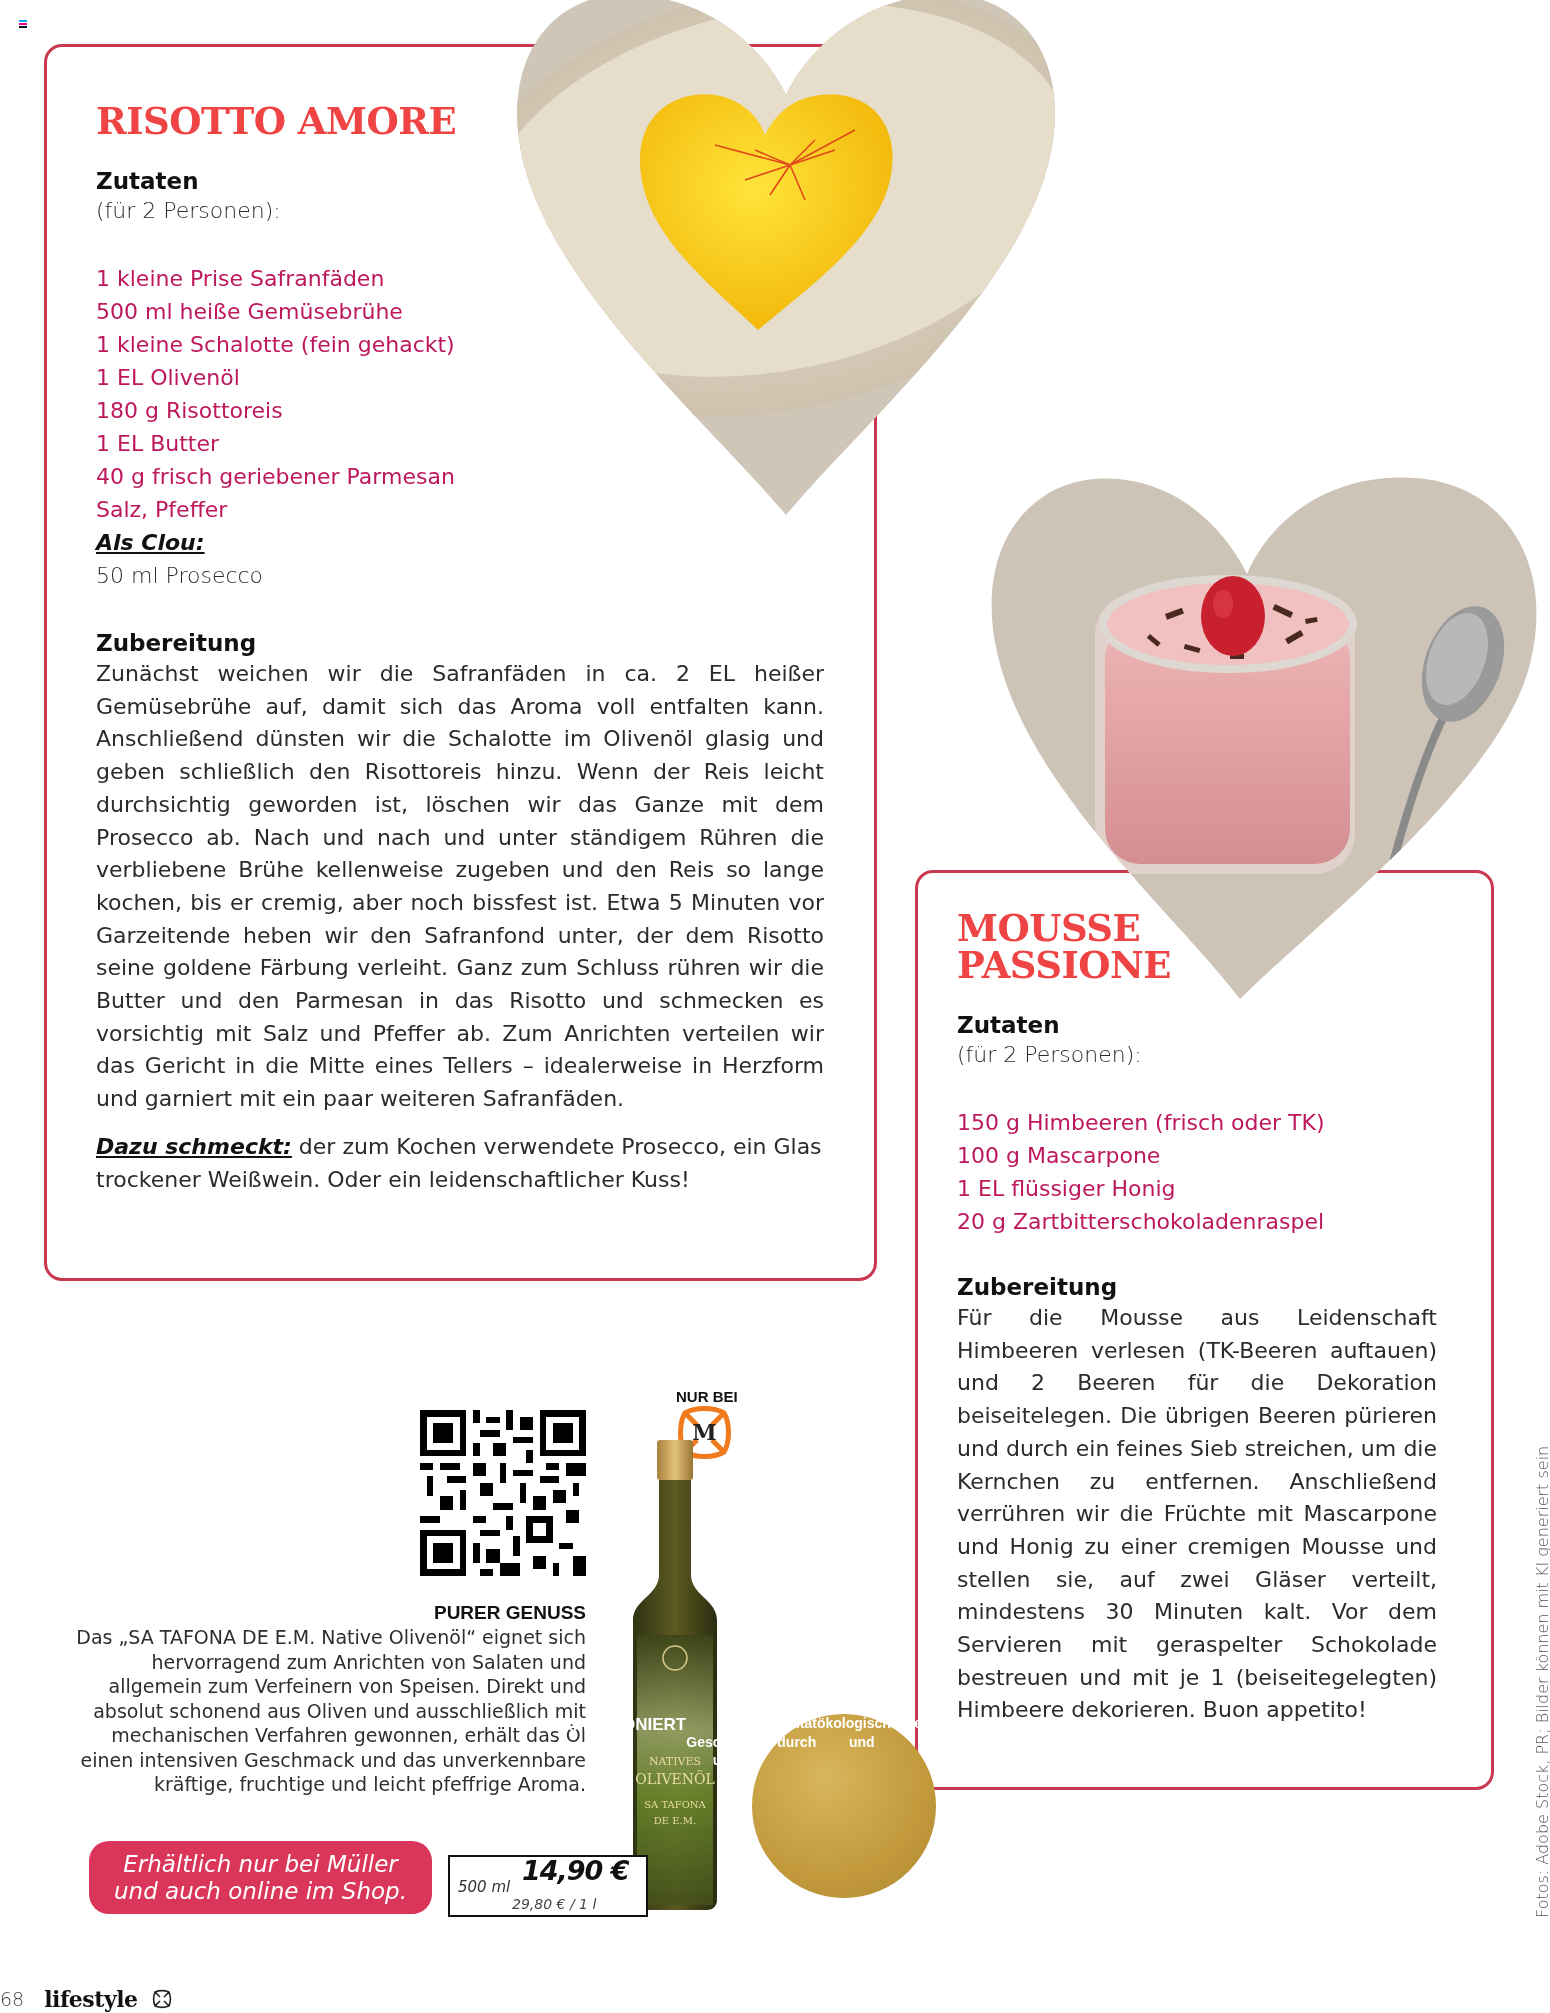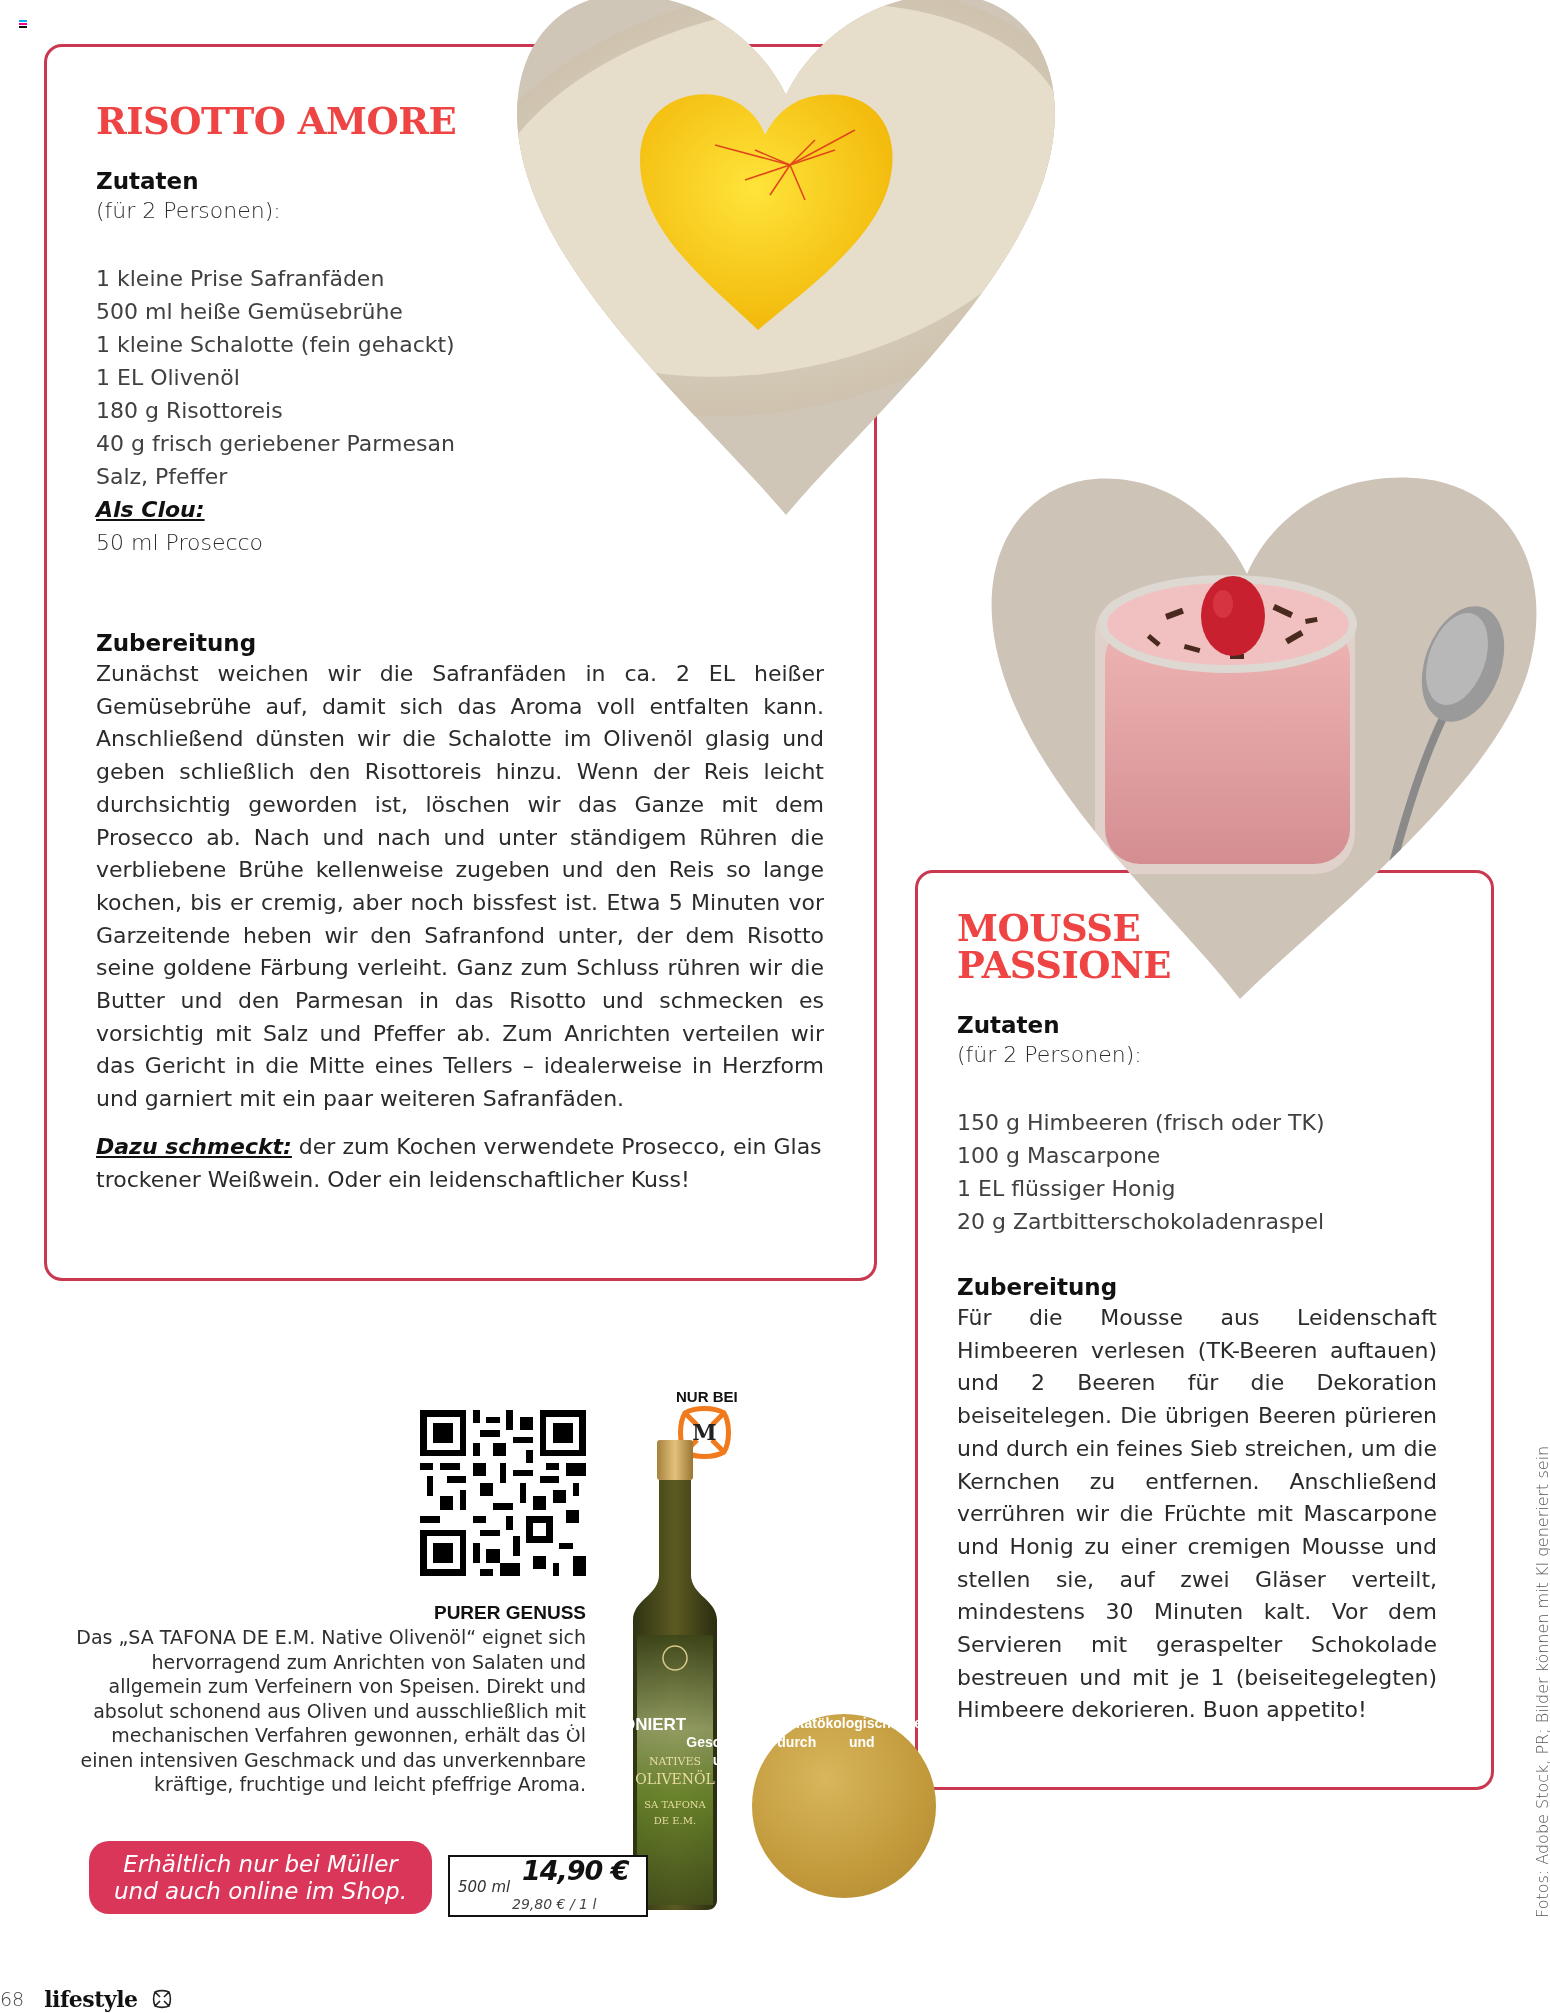--- a/index.html
+++ b/index.html
@@ -3,21 +3,21 @@
 <meta charset="utf-8">
 <style>
   html,body{margin:0;padding:0;background:#fff;}
   body{width:1550px;height:2013px;position:relative;overflow:hidden;font-family:"DejaVu Sans","Liberation Sans",sans-serif;color:#2a2a2a;}
   .abs{position:absolute;}
   .box{position:absolute;border:3px solid #c9384f;border-radius:18px;box-sizing:border-box;background:#fff;}
   .title{font-family:"DejaVu Serif","Liberation Serif",serif;font-weight:bold;color:#ef4444;letter-spacing:-0.5px;margin:0;}
   .h{font-weight:bold;color:#111;font-size:23px;line-height:30px;margin:0;}
   .txt{font-size:22px;line-height:33px;color:#2b2b2b;margin:0;font-weight:300;}
   .list{list-style:none;margin:0;padding:0;}
-  .list li{font-size:22px;line-height:33px;color:#404040;}
+  .list li{font-size:22px;line-height:33px;color:#be185d;}
   .clou{font-weight:bold;font-style:italic;text-decoration:underline;color:#111;font-size:22px;line-height:33px;}
   .para{font-size:22px;line-height:32.7px;text-align:justify;color:#2b2b2b;margin:0;}
   .heart{position:absolute;}
   .cmyk{position:absolute;left:19px;top:20px;width:8px;height:9px;}
   .cmyk i{display:block;height:2px;margin-bottom:1px;}
   .product-desc{font-size:19px;line-height:24.5px;text-align:right;color:#2e2e2e;margin:0;}
   .cta{position:absolute;left:89px;top:1841px;width:343px;height:73px;background:#d9365a;border-radius:20px;color:#fff;font-style:italic;font-size:23px;line-height:27px;text-align:center;display:flex;flex-direction:column;justify-content:center;}
   .price{position:absolute;left:448px;top:1855px;width:200px;height:62px;border:2px solid #111;box-sizing:border-box;background:#fff;}
   .badge{position:absolute;left:752px;top:1714px;width:184px;height:184px;border-radius:50%;background:radial-gradient(circle at 40% 35%,#d8b65c,#c29a3c 60%,#b18930);color:#fff;text-align:center;font-weight:bold;font-size:14px;line-height:18.5px;display:flex;flex-direction:row;justify-content:center;font-family:"Liberation Sans",sans-serif;}
   .credit{position:absolute;left:1533px;top:1918px;transform:rotate(-90deg);transform-origin:0 0;font-size:16px;color:#555;white-space:nowrap;font-weight:300;}
@@ -39,20 +39,21 @@
   <div style="height:22px"></div>
   <p class="h">Zutaten</p>
   <p class="txt" style="line-height:30px">(für 2 Personen):</p>
   <div style="height:36px"></div>
   <ul class="list">
     <li>1 kleine Prise Safranfäden</li>
     <li>500 ml heiße Gemüsebrühe</li>
     <li>1 kleine Schalotte (fein gehackt)</li>
     <li>1 EL Olivenöl</li>
     <li>180 g Risottoreis</li>
+    <li>1 EL Butter</li>
     <li>40 g frisch geriebener Parmesan</li>
     <li>Salz, Pfeffer</li>
   </ul>
   <div class="clou">Als Clou:</div>
   <div class="txt">50 ml Prosecco</div>
 </div>
 
 <div class="abs" style="left:96px;top:628px;width:728px;">
   <p class="h">Zubereitung</p>
   <p class="para">Zunächst weichen wir die Safranfäden in ca. 2 EL heißer Gemüsebrühe auf, damit sich das Aroma voll entfalten kann. Anschließend dünsten wir die Schalotte im Olivenöl glasig und geben schließlich den Risottoreis hinzu. Wenn der Reis leicht durchsichtig geworden ist, löschen wir das Ganze mit dem Prosecco ab. Nach und nach und unter ständigem Rühren die verbliebene Brühe kellenweise zugeben und den Reis so lange kochen, bis er cremig, aber noch bissfest ist. Etwa 5 Minuten vor Garzeitende heben wir den Safranfond unter, der dem Risotto seine goldene Färbung verleiht. Ganz zum Schluss rühren wir die Butter und den Parmesan in das Risotto und schmecken es vorsichtig mit Salz und Pfeffer ab. Zum Anrichten verteilen wir das Gericht in die Mitte eines Tellers – idealerweise in Herzform und garniert mit ein paar weiteren Safranfäden.</p>

